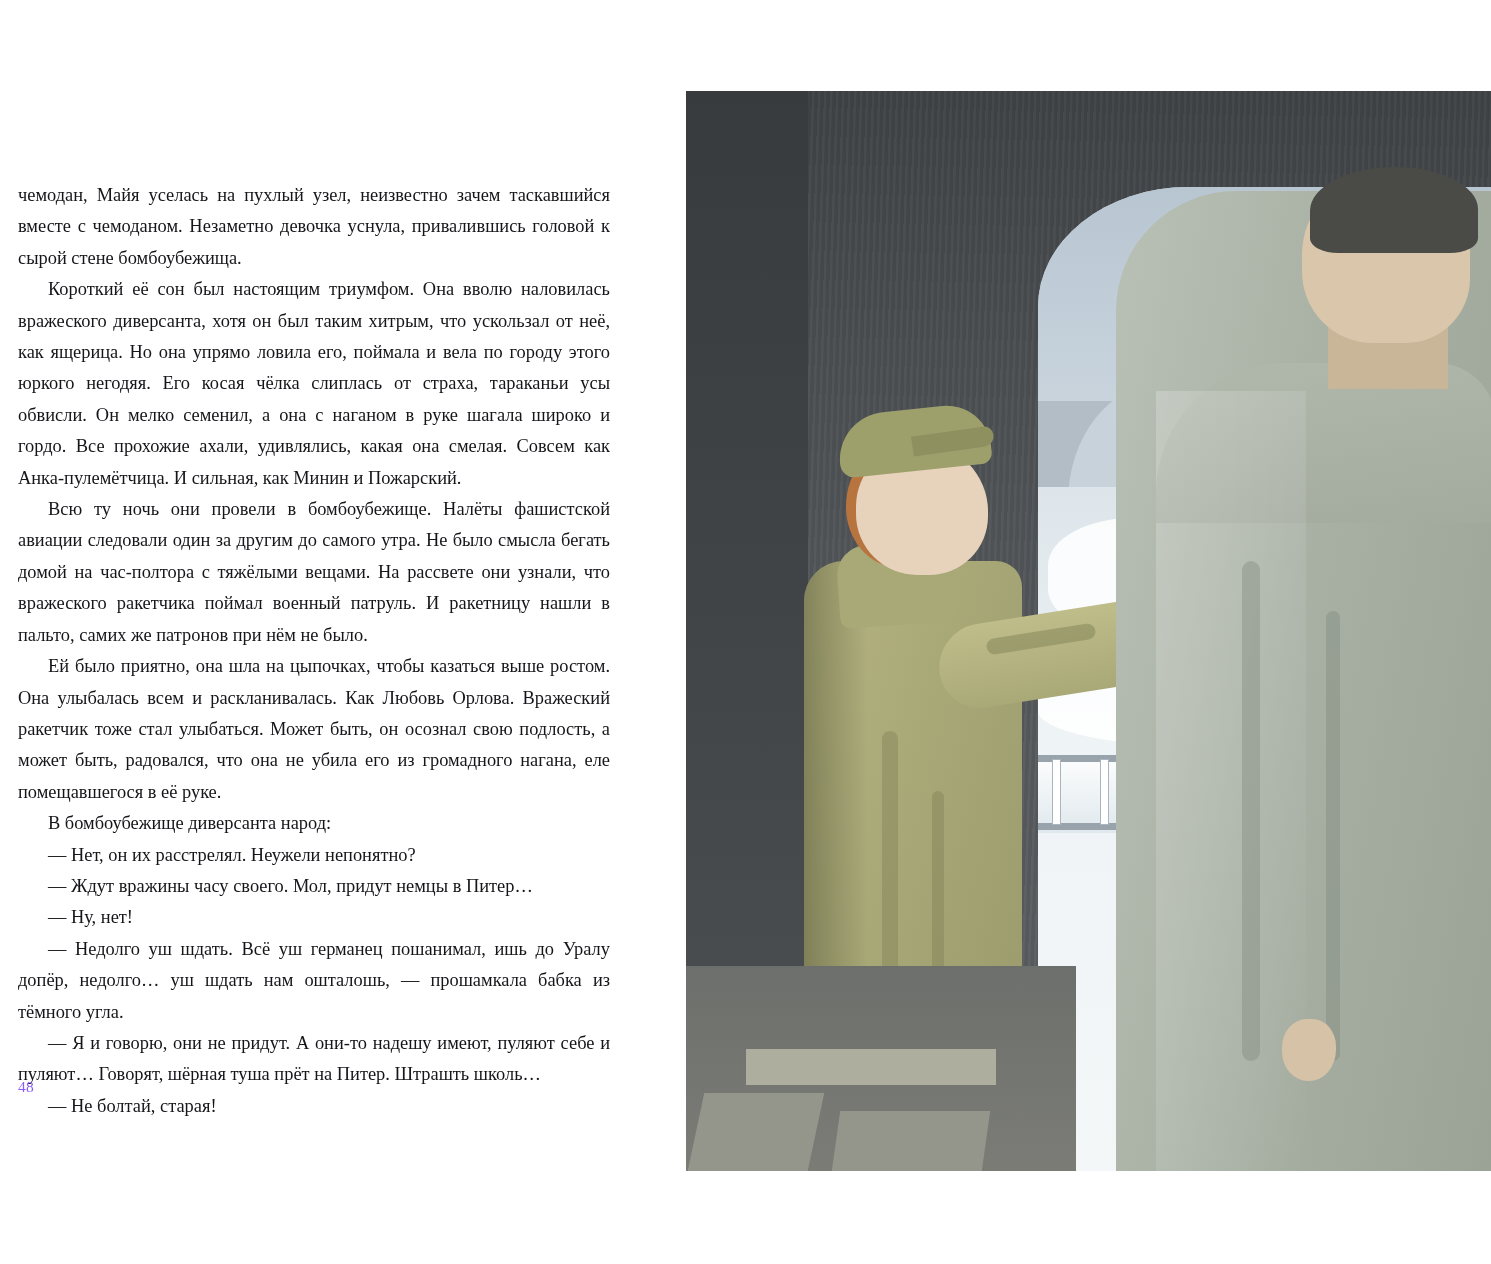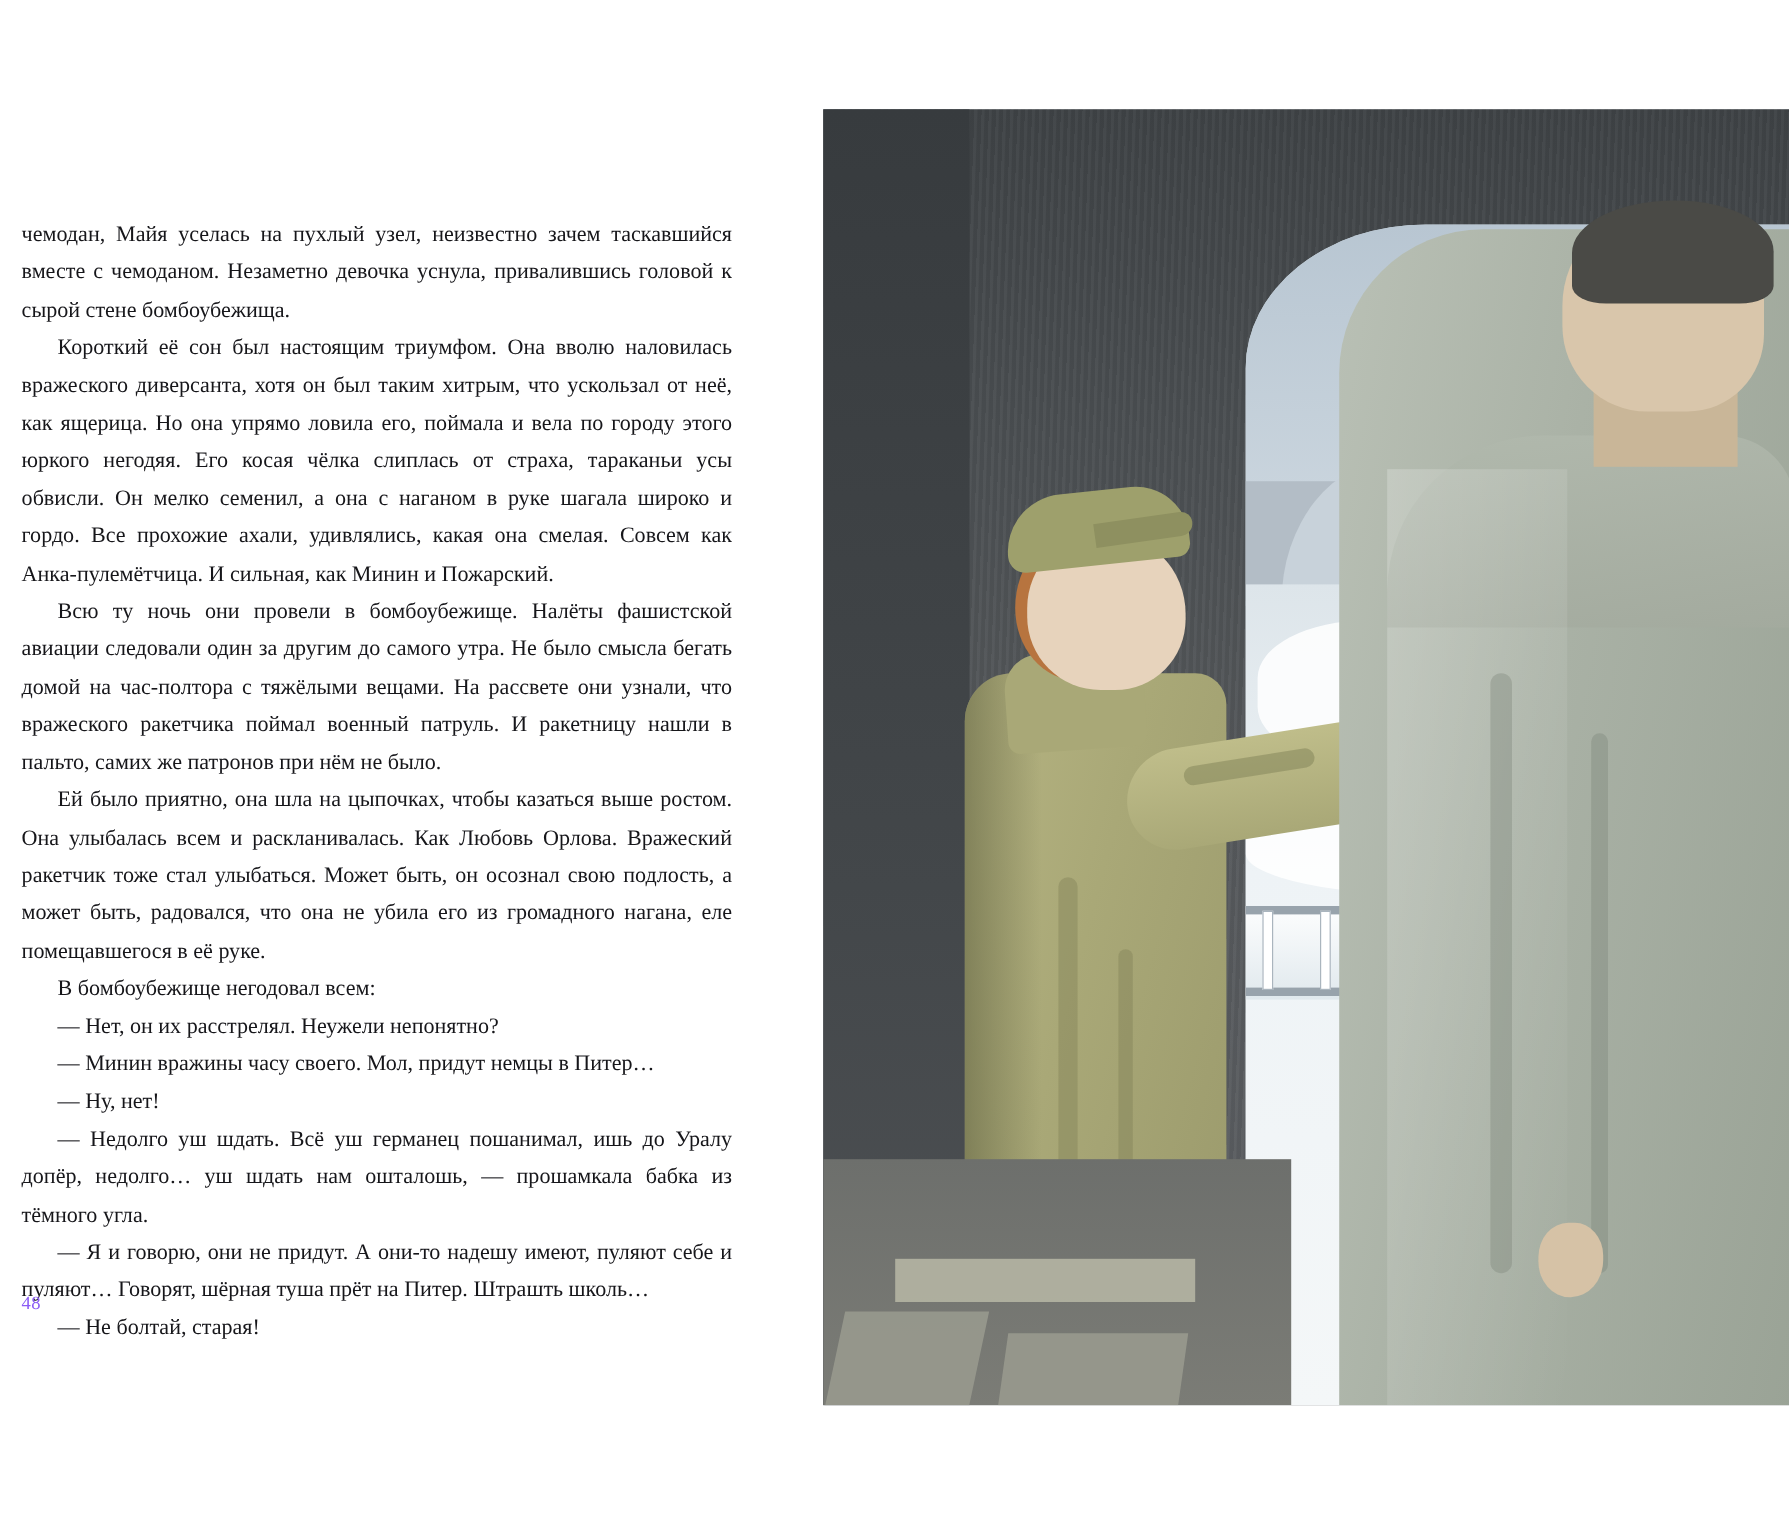--- a/index.html
+++ b/index.html
@@ -338,23 +338,23 @@
 <body>
 
 <div class="spread">
 
   <div class="page-left">
     <div class="text-column">
       <p class="para">чемодан, Майя уселась на пухлый узел, неизвестно зачем таскавшийся вместе с чемоданом. Незаметно девочка уснула, привалившись головой к сырой стене бомбоубежища.</p>
       <p class="para indent">Короткий её сон был настоящим триумфом. Она вволю наловилась вражеского диверсанта, хотя он был таким хитрым, что ускользал от неё, как ящерица. Но она упрямо ловила его, поймала и вела по городу этого юркого негодяя. Его косая чёлка слиплась от страха, тараканьи усы обвисли. Он мелко семенил, а она с наганом в руке шагала широко и гордо. Все прохожие ахали, удивлялись, какая она смелая. Совсем как Анка-пулемётчица. И сильная, как Минин и Пожарский.</p>
       <p class="para indent">Всю ту ночь они провели в бомбоубежище. Налёты фашистской авиации следовали один за другим до самого утра. Не было смысла бегать домой на час-полтора с тяжёлыми вещами. На рассвете они узнали, что вражеского ракетчика поймал военный патруль. И ракетницу нашли в пальто, самих же патронов при нём не было.</p>
       <p class="para indent">Ей было приятно, она шла на цыпочках, чтобы казаться выше ростом. Она улыбалась всем и раскланивалась. Как Любовь Орлова. Вражеский ракетчик тоже стал улыбаться. Может быть, он осознал свою подлость, а может быть, радовался, что она не убила его из громадного нагана, еле помещавшегося в её руке.</p>
-      <p class="para indent">В бомбоубежище негодовал всем:</p>
+      <p class="para indent">В бомбоубежище диверсанта народ:</p>
       <p class="para dash">— Нет, он их расстрелял. Неужели непонятно?</p>
-      <p class="para dash">— Минин вражины часу своего. Мол, придут немцы в Питер…</p>
+      <p class="para dash">— Ждут вражины часу своего. Мол, придут немцы в Питер…</p>
       <p class="para dash">— Ну, нет!</p>
       <p class="para dash">— Недолго уш шдать. Всё уш германец пошанимал, ишь до Уралу допёр, недолго… уш шдать нам ошталошь, — прошамкала бабка из тёмного угла.</p>
       <p class="para dash">— Я и говорю, они не придут. А они-то надешу имеют, пуляют себе и пуляют… Говорят, шёрная туша прёт на Питер. Штрашть школь…</p>
       <p class="para dash">— Не болтай, старая!</p>
     </div>
     <div class="page-number">48</div>
   </div>
 
   <div class="page-right">
     <div class="illustration">

